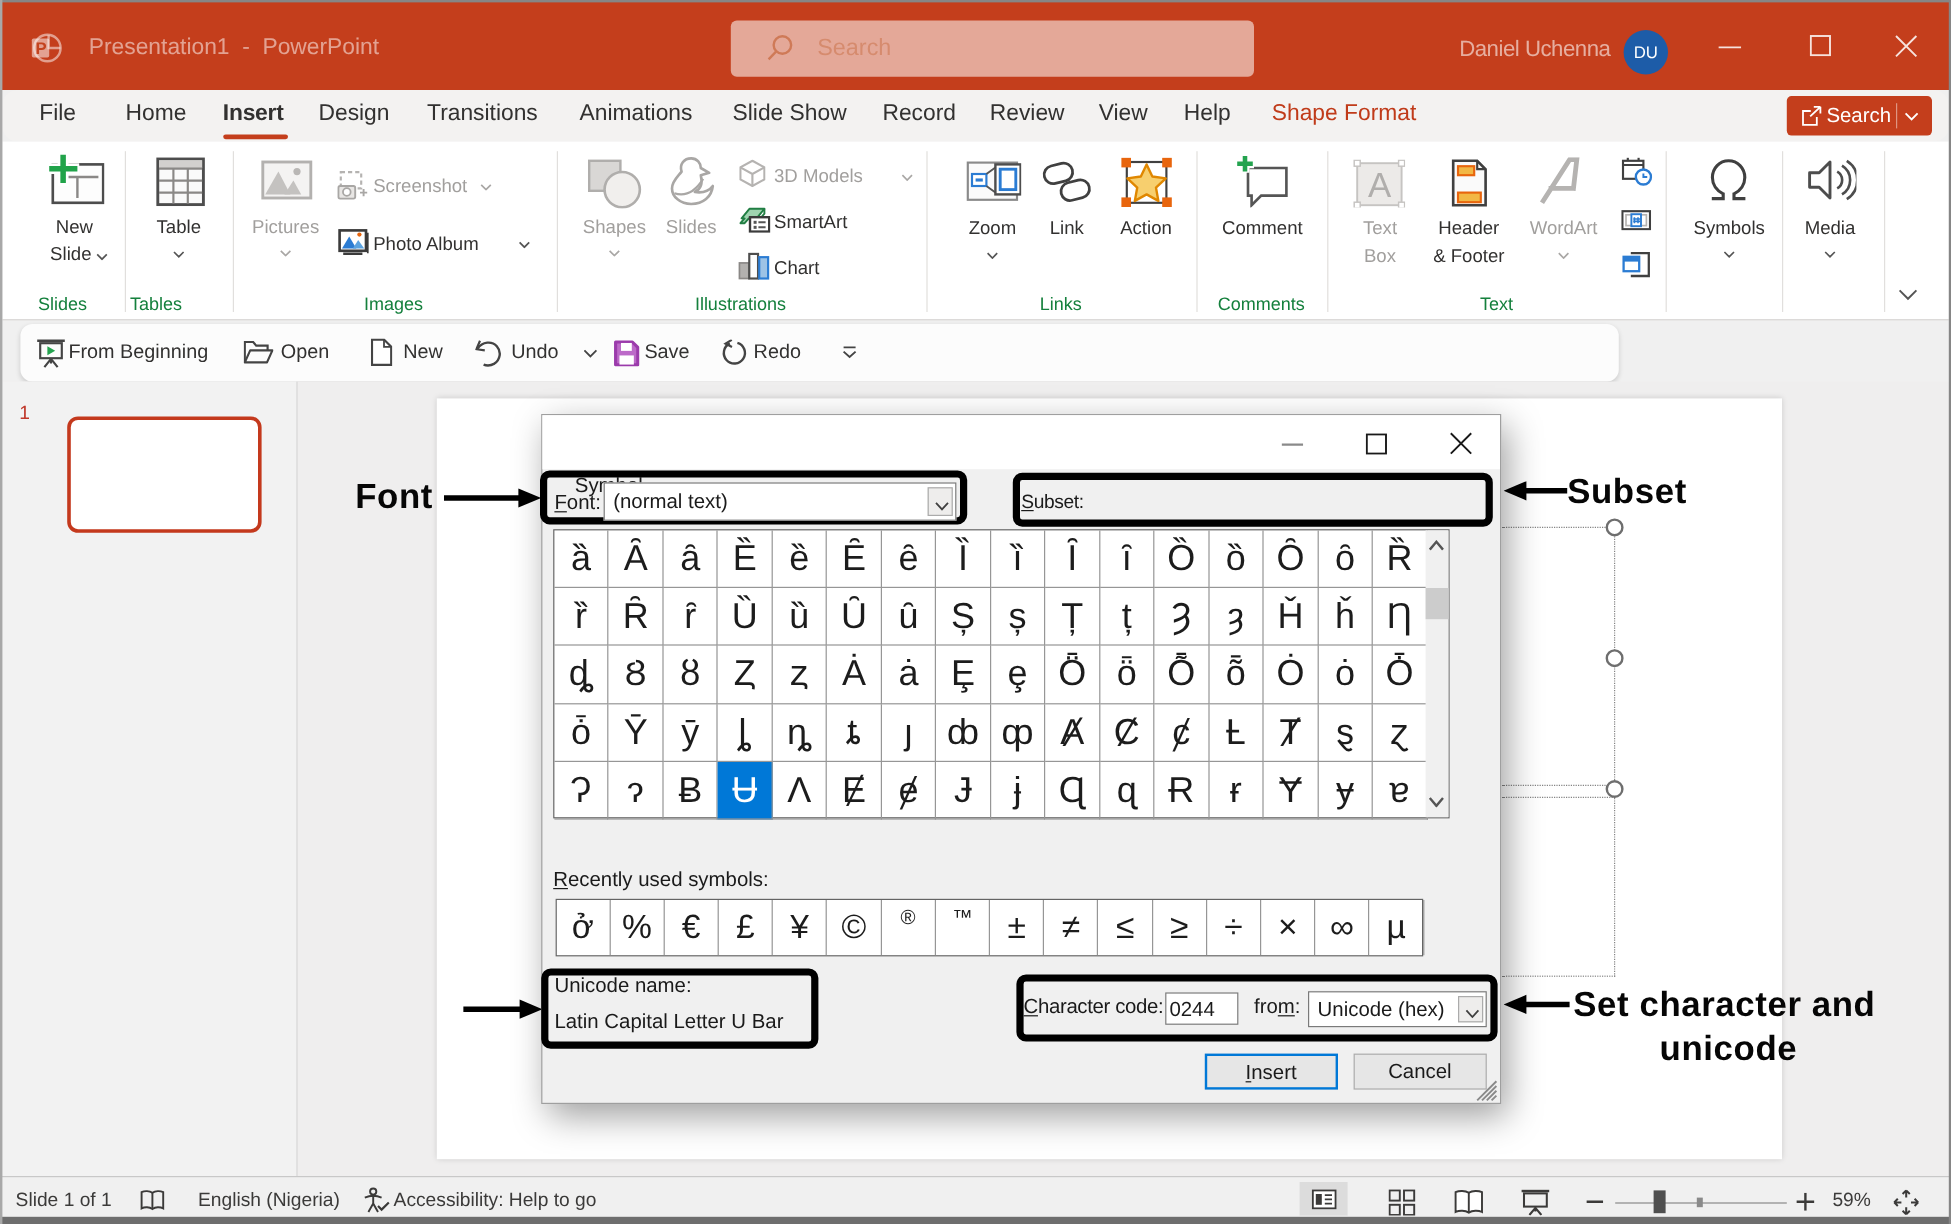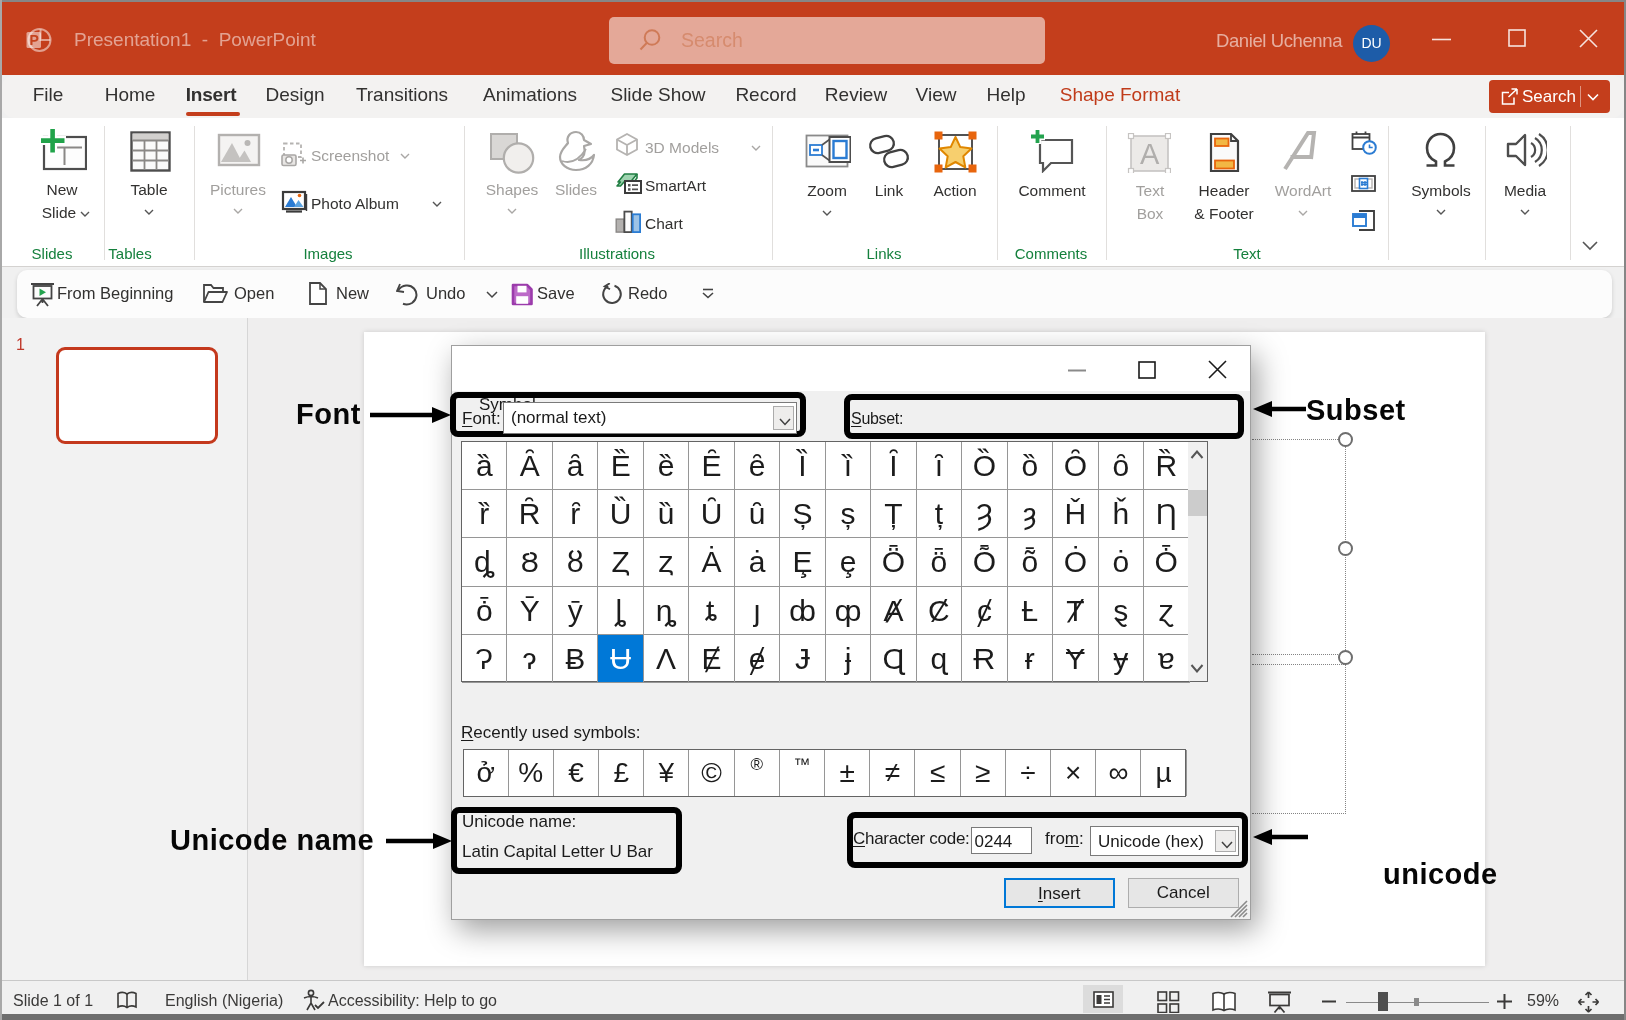--- a/index.html
+++ b/index.html
@@ -20,21 +20,21 @@
 #sharebtn{position:absolute;left:1487px;top:5px;width:121px;height:33px;background:#c43e1c;border-radius:4px;color:#fff;}
 
 #ribbon{position:absolute;left:2px;top:118px;width:1622px;height:148px;background:#ffffff;border-bottom:1px solid #d4d2d0;box-sizing:content-box;}
 .gsep{position:absolute;top:8px;width:1px;height:134px;background:#e1dfdd;}
 .glabel{position:absolute;top:127px;font-size:15px;color:#15803d;transform:translateX(-50%);white-space:nowrap;}
 .blabel{position:absolute;font-size:15.5px;color:#323130;transform:translateX(-50%);white-space:nowrap;}
 .blabel.dis{color:#a19f9d;}
 .chev{position:absolute;width:10px;height:6px;}
 .ricon{position:absolute;}
 
-#qat{position:absolute;left:17px;top:270px;width:1595px;height:48px;background:#fcfcfc;border-radius:10px;box-shadow:0 2px 4px rgba(0,0,0,0.15);}
+#qat{position:absolute;left:17px;top:270px;width:1332px;height:48px;background:#fcfcfc;border-radius:10px;box-shadow:0 2px 4px rgba(0,0,0,0.15);}
 .qtext{position:absolute;top:13.5px;font-size:16.5px;color:#323130;white-space:nowrap;}
 
 #canvas{position:absolute;left:2px;top:318px;width:1622px;height:662px;background:#efeeee;}
 #leftpane{position:absolute;left:0;top:0;width:246px;height:662px;background:#f2f2f2;border-right:1px solid #d6d6d6;box-sizing:border-box;}
 #thumb{position:absolute;left:54px;top:29px;width:162px;height:97px;background:#fff;border:3px solid #c4391d;border-radius:9px;box-sizing:border-box;}
 #thumbnum{position:absolute;left:14px;top:18px;font-size:16px;color:#c0392b;}
 #slide{position:absolute;left:362px;top:14px;width:1121px;height:634px;background:#ffffff;box-shadow:0 0 5px rgba(0,0,0,0.15);}
 
 .dotv{position:absolute;border-left:1.8px dotted #848484;}
 .doth{position:absolute;border-top:1.8px dotted #848484;}
@@ -410,25 +410,25 @@
     <div class="ann" style="left:294px;top:80px">Font</div>
     <svg class="abs" style="left:368px;top:86px" width="83" height="22" viewBox="0 0 83 22">
         <path d="M0 11 h64" stroke="#000" stroke-width="4.6"></path>
         <path d="M62 3 L81 11 L62 19 Z" fill="#000"></path>
       </svg>
     <div class="ann" style="left:1304px;top:76px">Subset</div>
     <svg class="abs" style="left:1251px;top:80px" width="54" height="22" viewBox="0 0 54 22">
         <path d="M19 3 L0 11 L19 19 Z" fill="#000"></path>
         <path d="M17 11 h36" stroke="#000" stroke-width="4.6"></path>
       </svg>
-    <div class="ann" style="left:168px;top:506px">Unicode name</div>
     <svg class="abs" style="left:384px;top:512px" width="68" height="22" viewBox="0 0 68 22">
         <path d="M0 11 h49" stroke="#000" stroke-width="4.6"></path>
         <path d="M47 3 L66 11 L47 19 Z" fill="#000"></path>
       </svg>
+    <div class="ann" style="left:1309px;top:504px">Set character and</div>
     <div class="ann" style="left:1381px;top:540px">unicode</div>
     <svg class="abs" style="left:1251px;top:508px" width="56" height="22" viewBox="0 0 56 22">
         <path d="M19 3 L0 11 L19 19 Z" fill="#000"></path>
         <path d="M17 11 h38" stroke="#000" stroke-width="4.6"></path>
       </svg>
   </div>
 
   <div id="dialog">
     <div id="dlgtitle">
         <span>Symbol</span>

